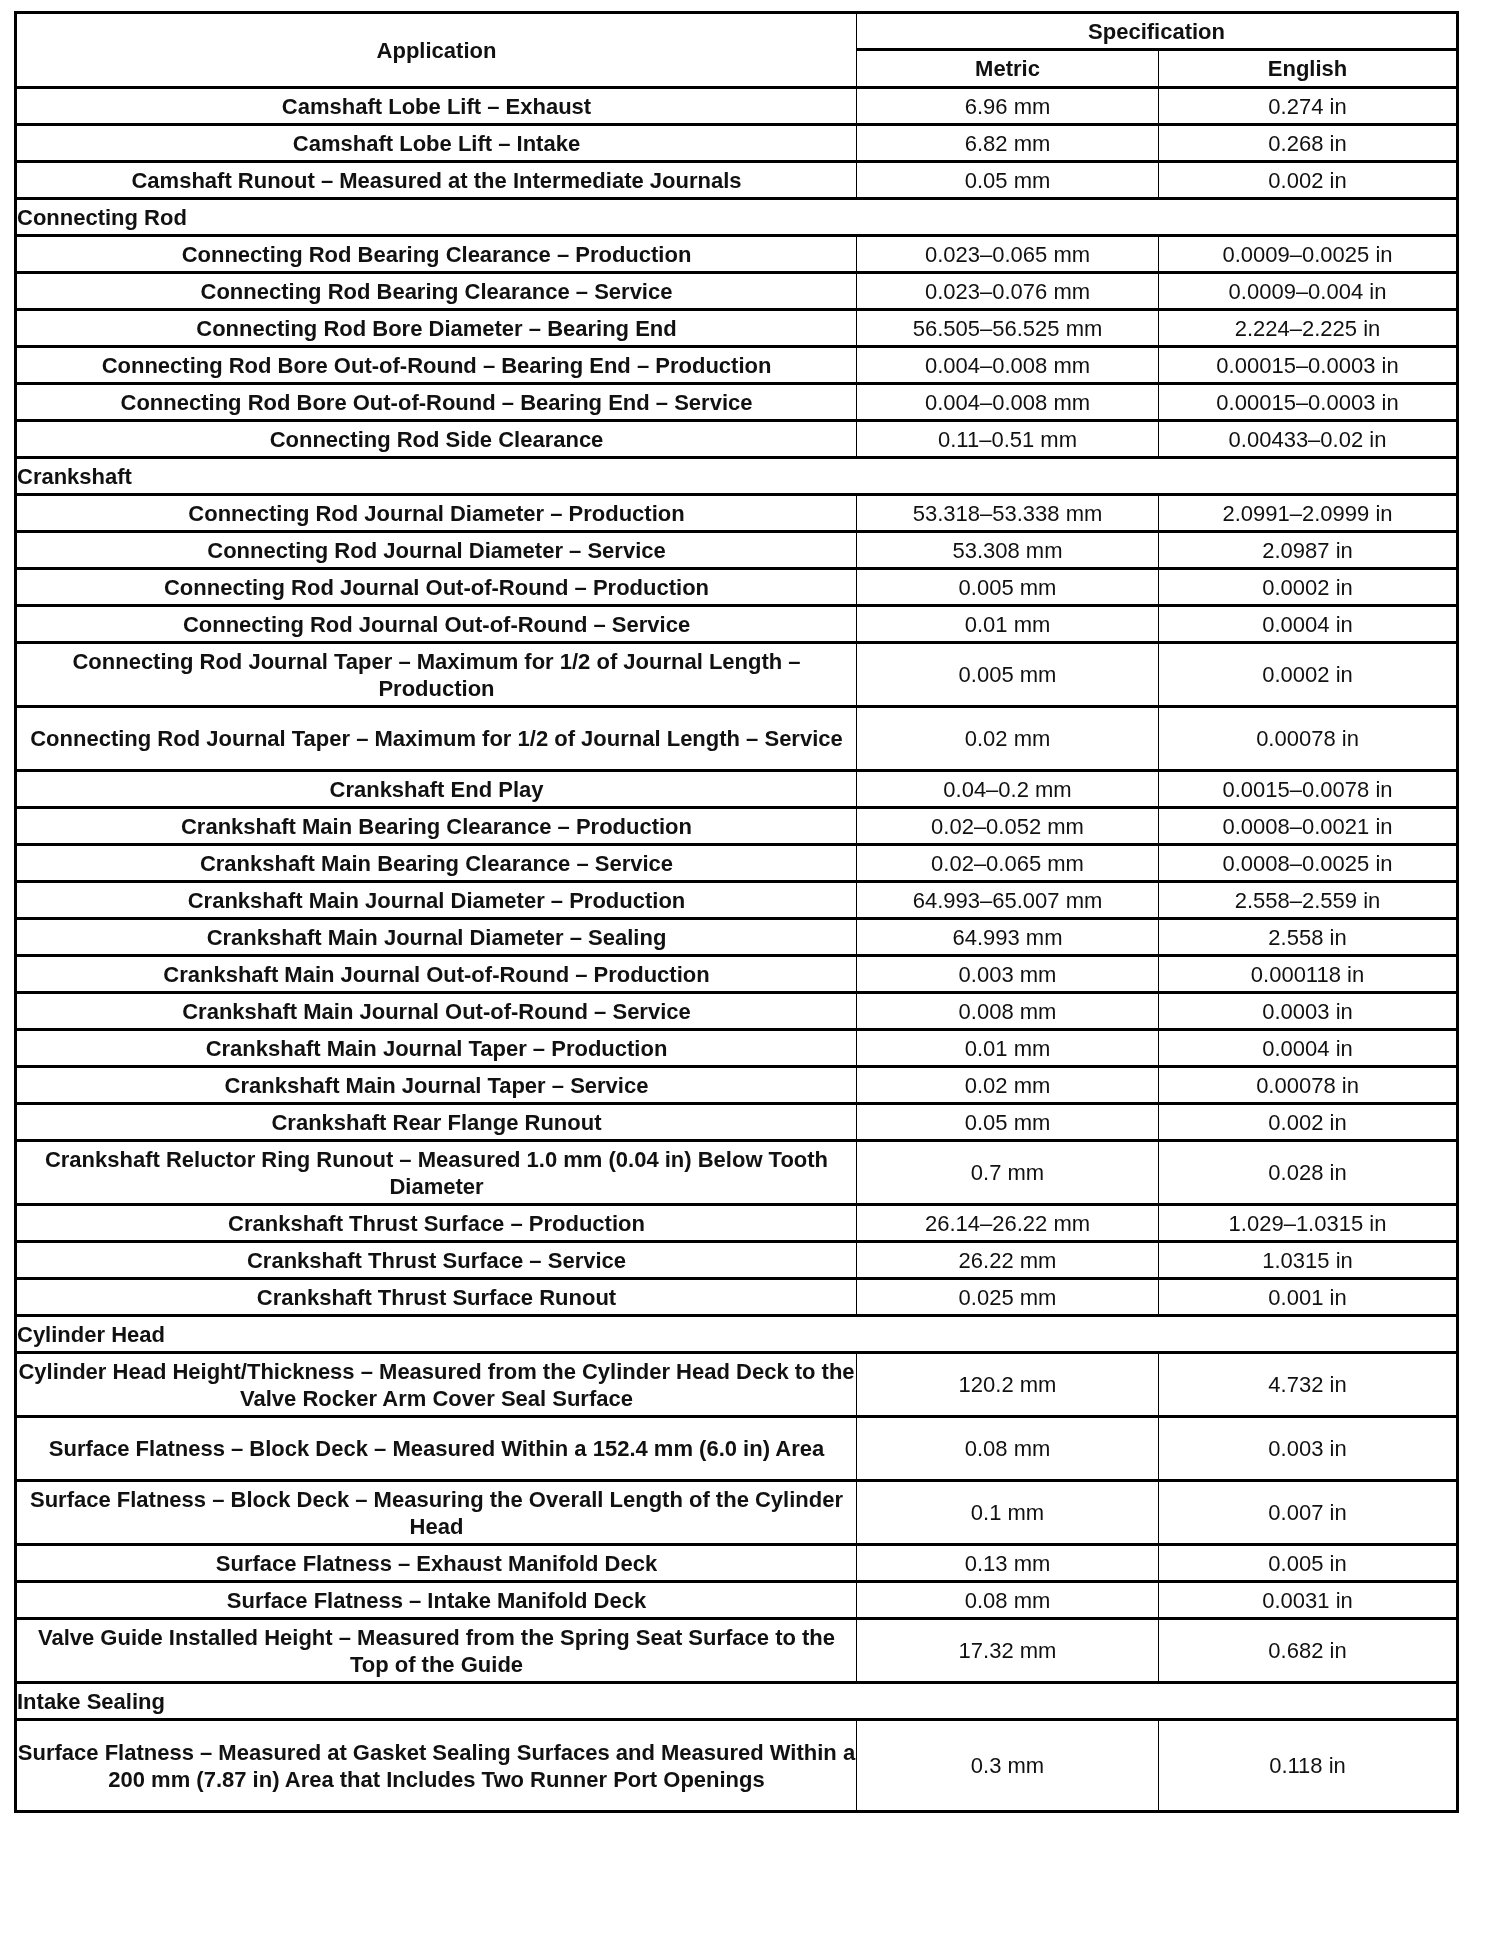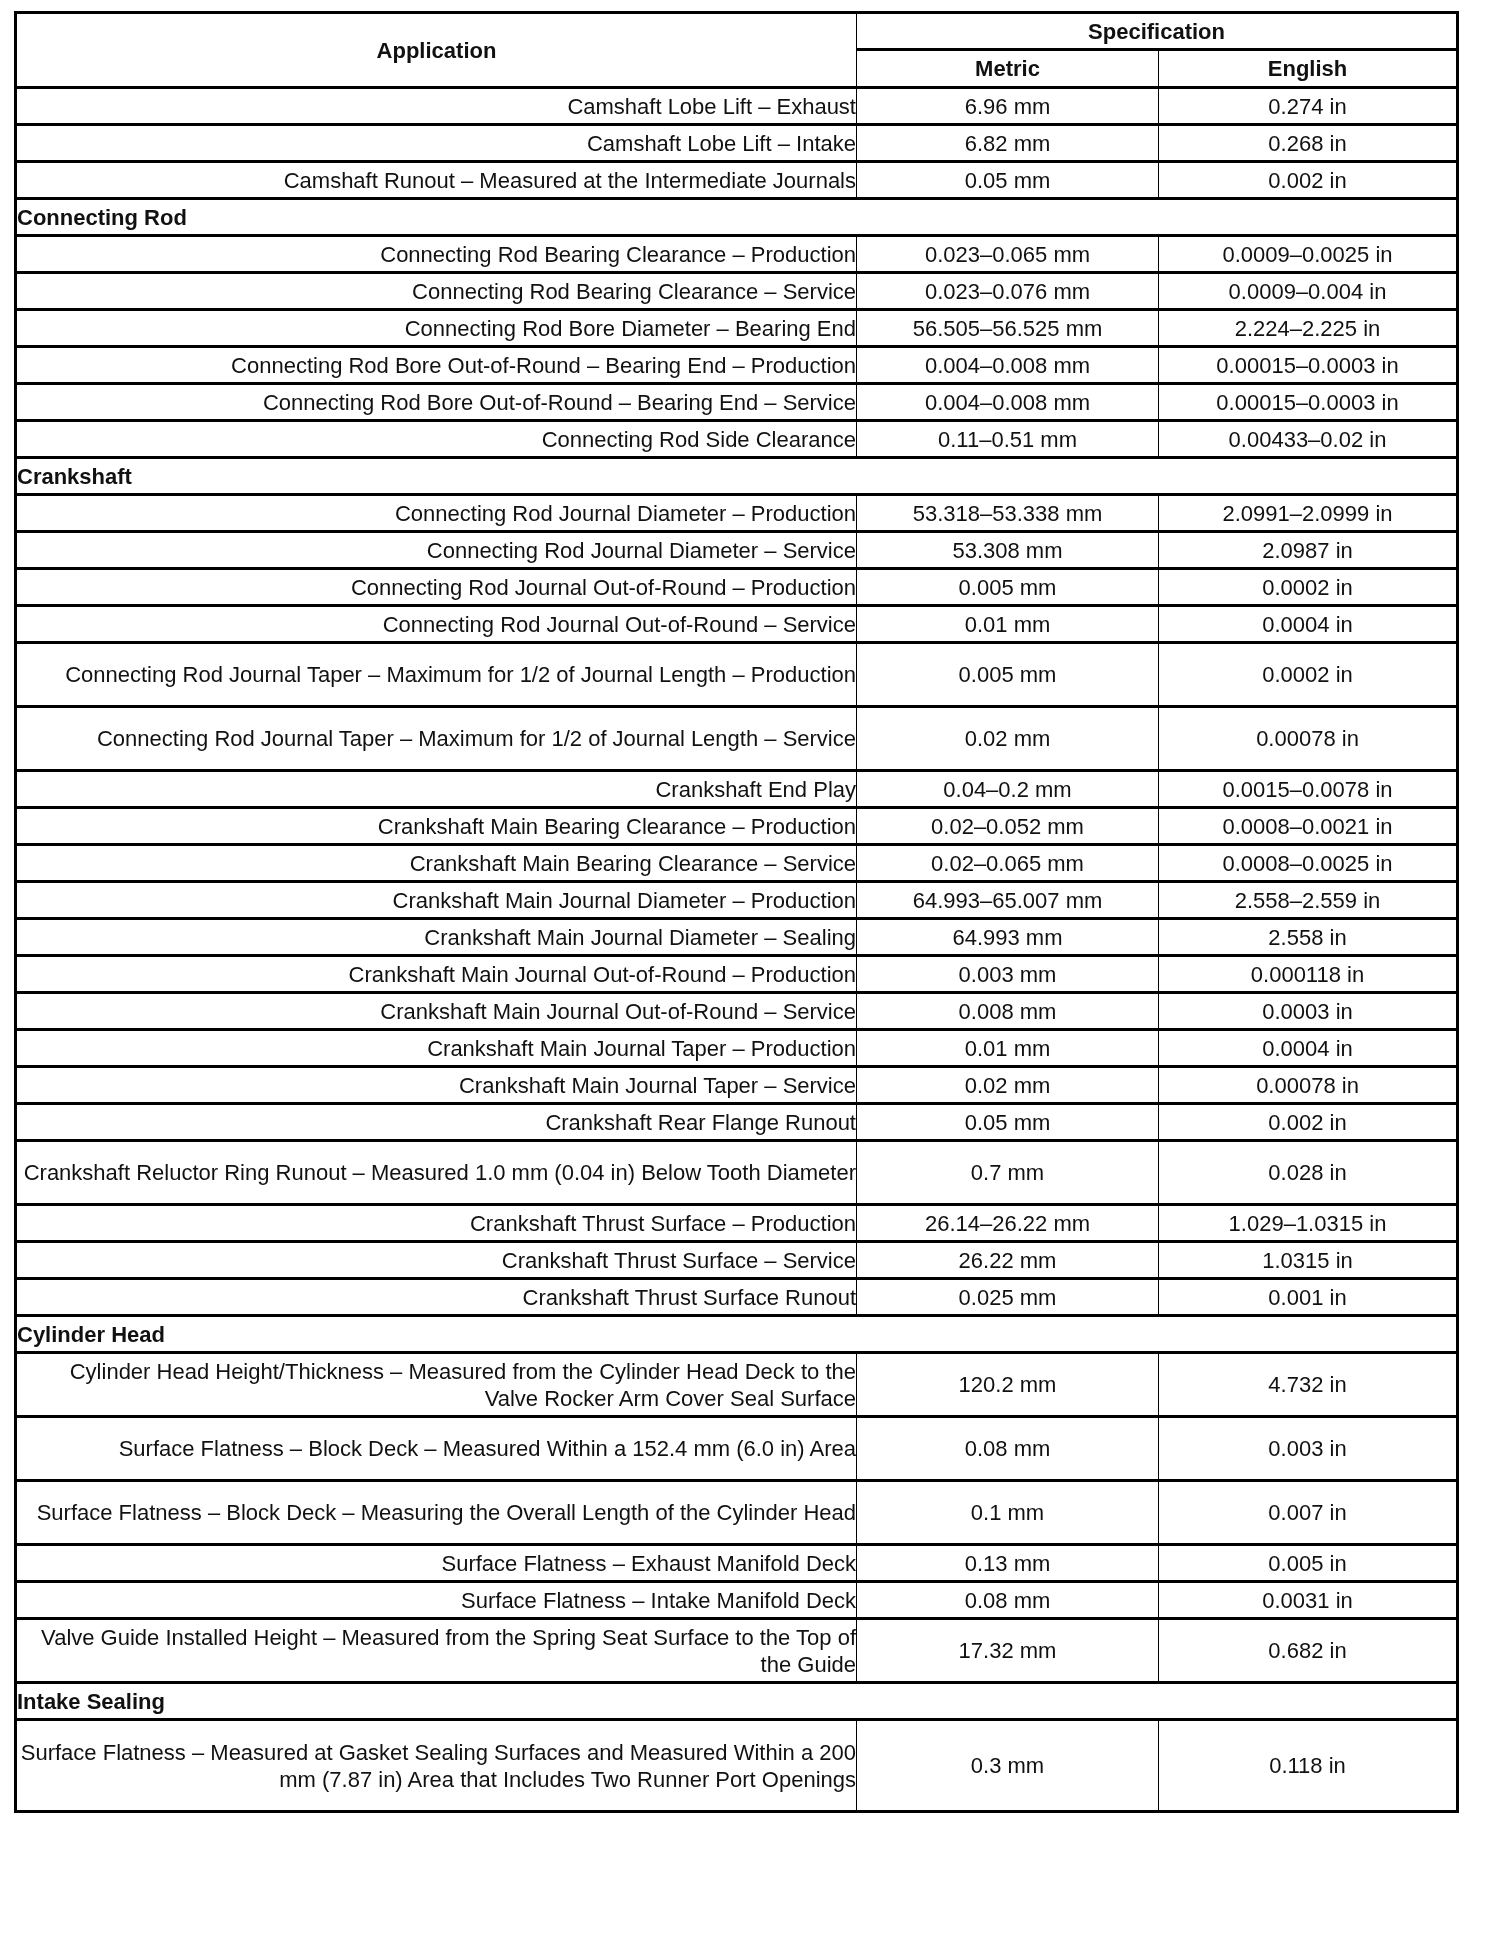--- a/index.html
+++ b/index.html
@@ -16,21 +16,21 @@
   table.spec th, table.spec td {
     border-top: 3px solid #000; border-bottom: 3px solid #000;
     border-left: 1px solid #000; border-right: 1px solid #000;
     padding: 0; vertical-align: middle; line-height: 27px;
   }
   table.spec { border-left: 3px solid #000; border-right: 3px solid #000; }
   th { font-weight: bold; text-align: center; }
   tr.h1 th { height: 34px; }
   tr.h2 th { height: 35px; }
   th.app-h { vertical-align: bottom; padding-bottom: 4px; text-align: center; }
-  td.app { text-align: right; padding-left: 40px; padding-right: 8px; }
+  td.app { text-align: center; padding-left: 40px; padding-right: 8px; font-weight: bold; }
   td.sect { text-align: left; padding-left: 17px; font-weight: bold; }
   td.val { text-align: center; }
   tr.r1 td { height: 34px; }
   tr.r2 td { height: 61px; margin-top: 9px; }
   tr.r3 td { height: 89px; }
   tr.sec td { height: 34px; }
 </style>
 </head>
 <body>
 

